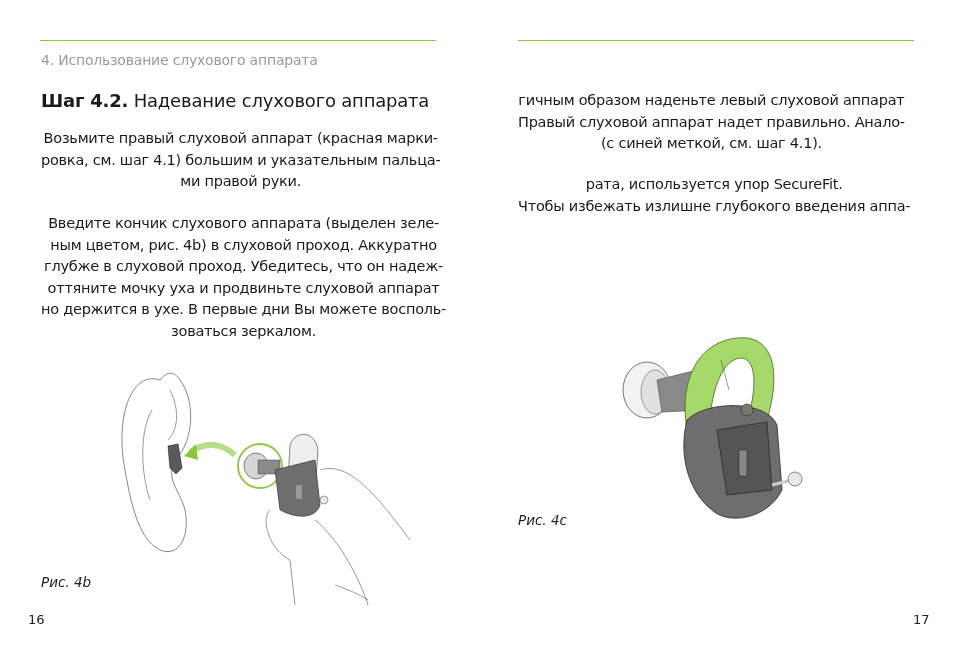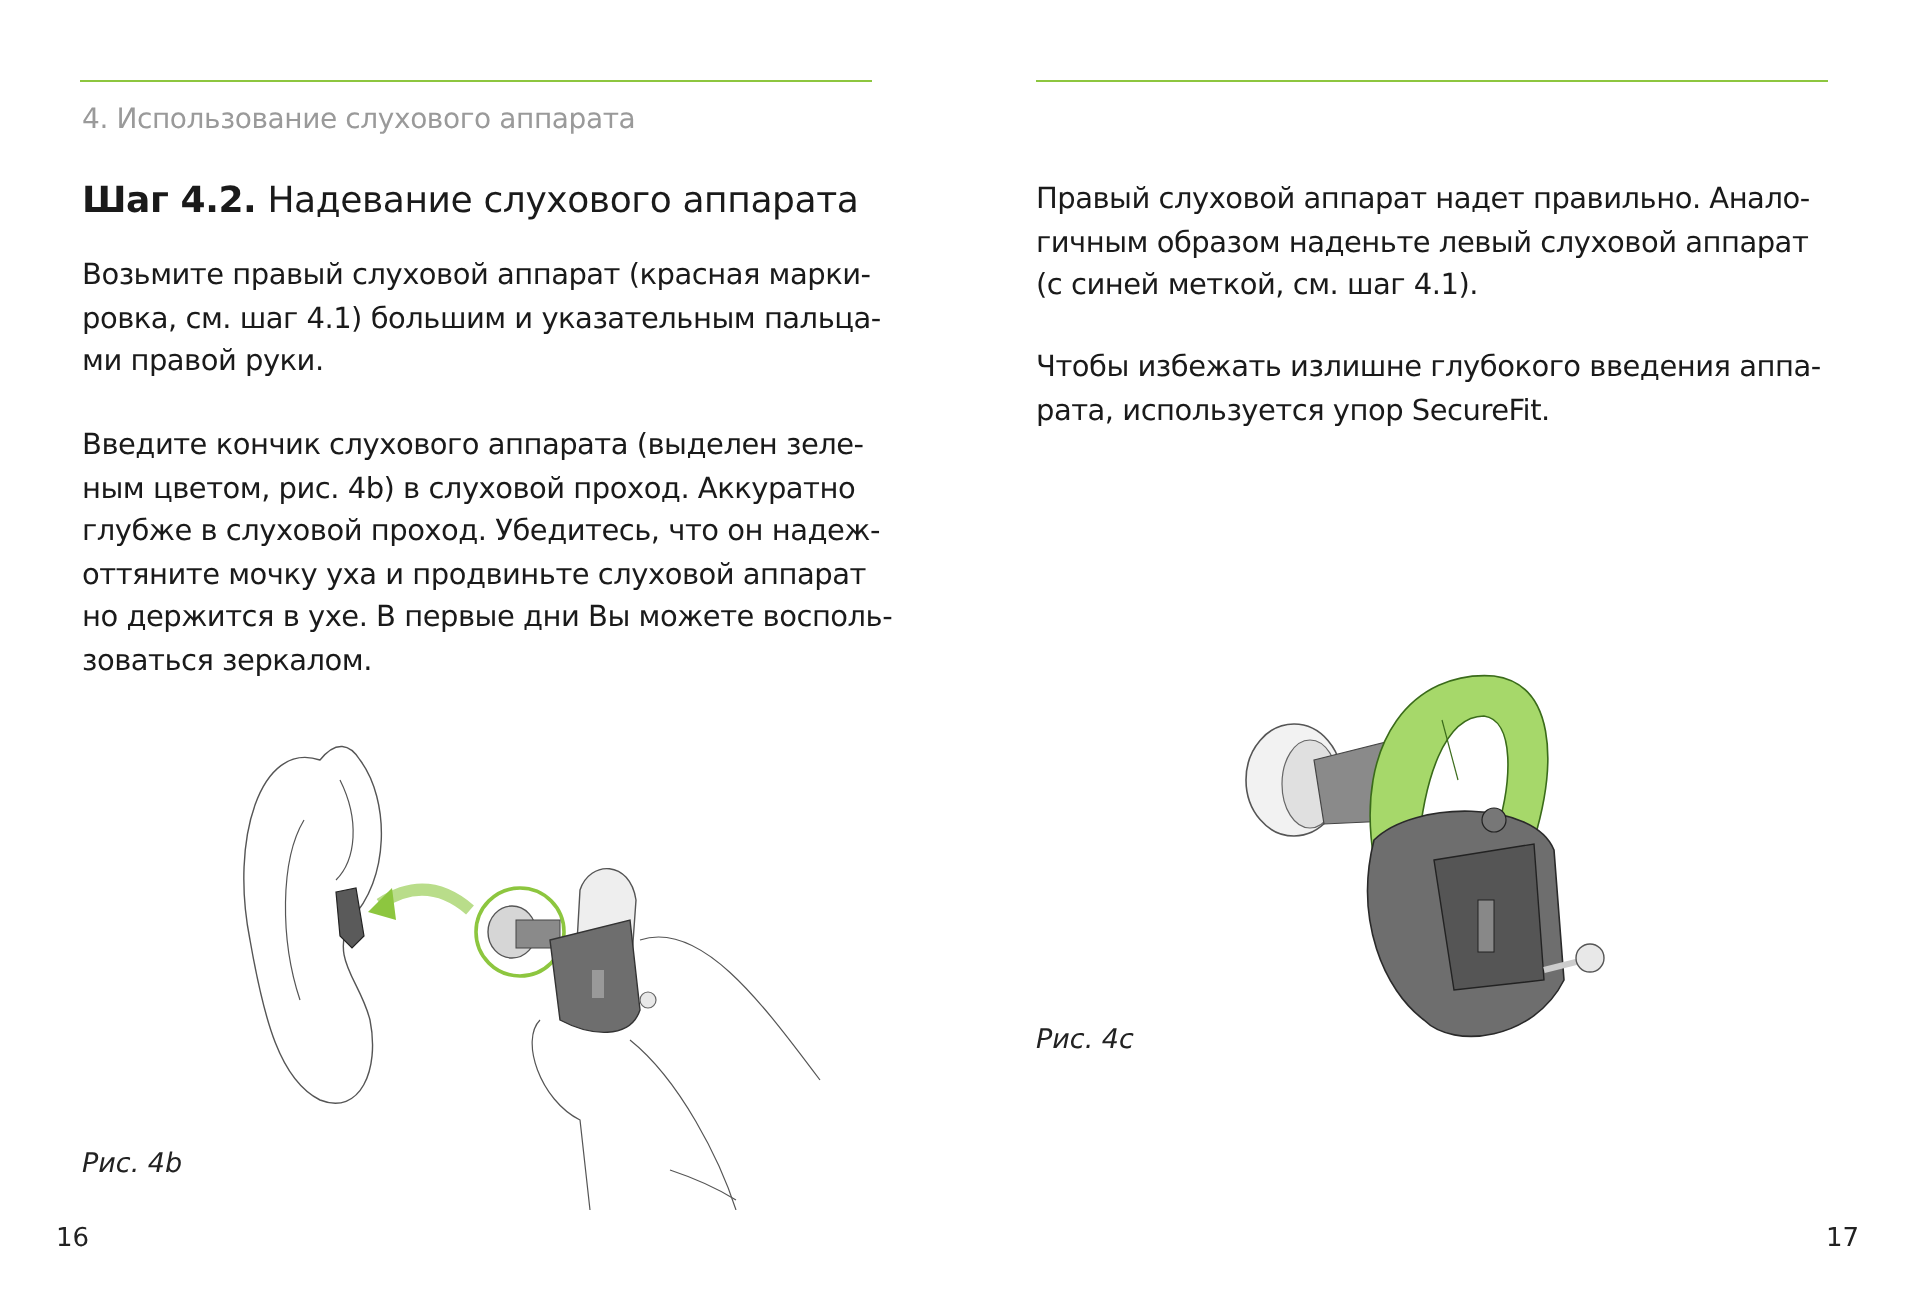--- a/index.html
+++ b/index.html
@@ -1,18 +1,18 @@
 <!DOCTYPE html>
 <html><head>
 <meta charset="utf-8">
 <style>
   html, body { margin:0; padding:0; background:#ffffff; }
   body { width:954px; height:649px; position:relative; overflow:hidden;
          font-family:"DejaVu Sans", "Liberation Sans", sans-serif; color:#1a1a1a; }
-  .page { position:absolute; top:0; height:562px; }
+  .page { position:absolute; top:0; height:562px;text-align:center; }
   .page.left { left:0; width:477px; }
   .page.right { left:477px; width:477px; }
   .rule { position:absolute; top:40px; height:1px; background:#8dc63f; }
   .page.left .rule { left:40px; width:396px; }
   .page.right .rule { left:41px; width:396px; }
   .section-title { position:absolute; left:41px; top:52px; font-size:14px; color:#9a9a9a; white-space:nowrap; letter-spacing:-0.2px; }
   .step-title { position:absolute; left:41px; top:90px; font-size:18px; white-space:nowrap; letter-spacing:-0.2px; }
   .step-title b { font-weight:bold; }
   .para { position:absolute; font-size:14.5px; line-height:21.5px; letter-spacing:-0.25px; }
   .para .ln { display:block; white-space:nowrap; }
@@ -70,28 +70,28 @@
   </svg>
 
   <div class="caption" style="left:41px; top:574px;">Рис. 4b</div>
   <div class="pagenum" style="left:28px;">16</div>
 </div>
 
 <div class="page right">
   <div class="rule"></div>
 
   <div class="para" style="left:41px; top:90px;">
+    <span class="ln">гичным образом наденьте левый слуховой аппарат</span>
     <span class="ln">Правый слуховой аппарат надет правильно. Анало-</span>
-    <span class="ln">гичным образом наденьте левый слуховой аппарат</span>
     <span class="ln">(с синей меткой, см. шаг 4.1).</span>
   </div>
 
   <div class="para" style="left:41px; top:174px;">
+    <span class="ln">рата, используется упор SecureFit.</span>
     <span class="ln">Чтобы избежать излишне глубокого введения аппа-</span>
-    <span class="ln">рата, используется упор SecureFit.</span>
   </div>
 
 
   <svg style="left:140px; top:330px;" width="200" height="200" viewBox="0 0 200 200">
 
     <ellipse cx="30" cy="60" rx="24" ry="28" fill="#f2f2f2" stroke="#555" stroke-width="0.8"></ellipse>
     <ellipse cx="38" cy="62" rx="14" ry="22" fill="#e0e0e0" stroke="#666" stroke-width="0.6"></ellipse>
 
     <path d="M40 50 L80 40 L88 80 L45 82 Z" fill="#8a8a8a" stroke="#444" stroke-width="0.6"></path>
 

